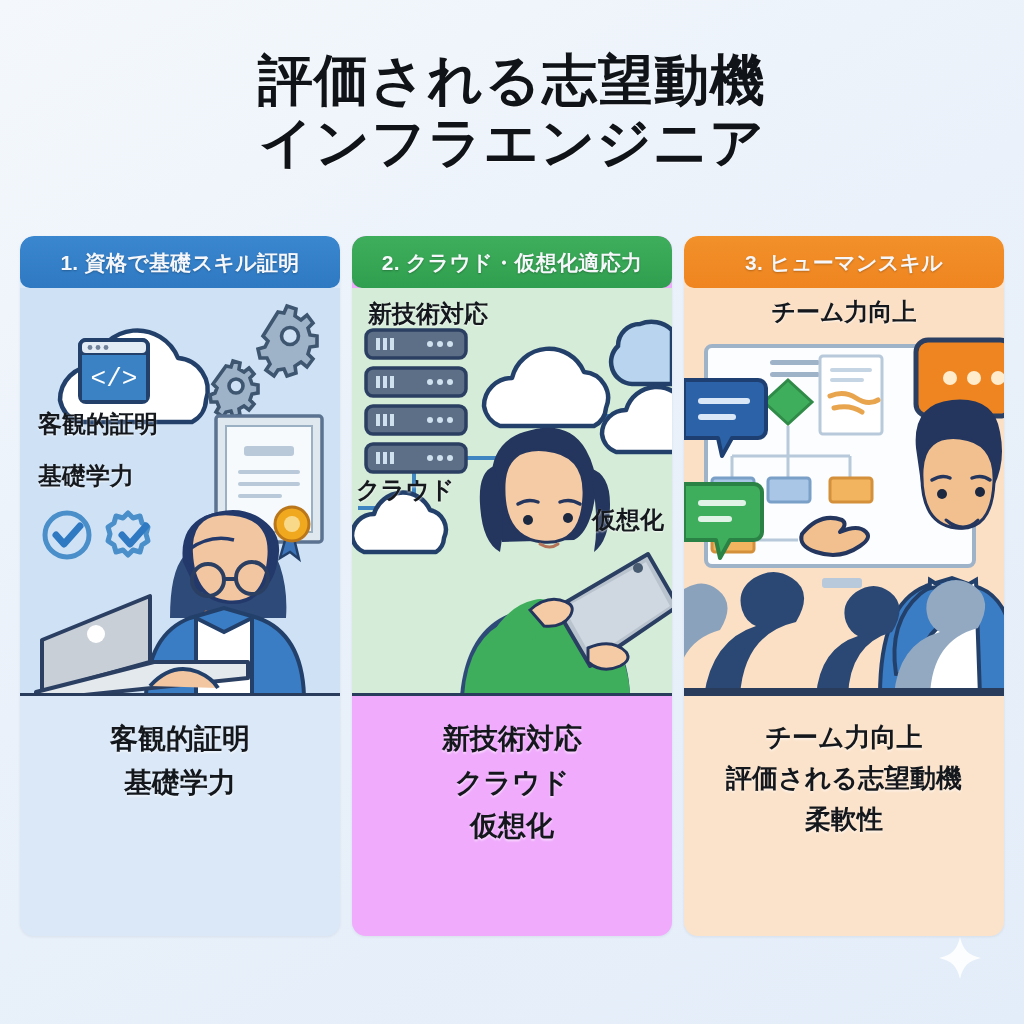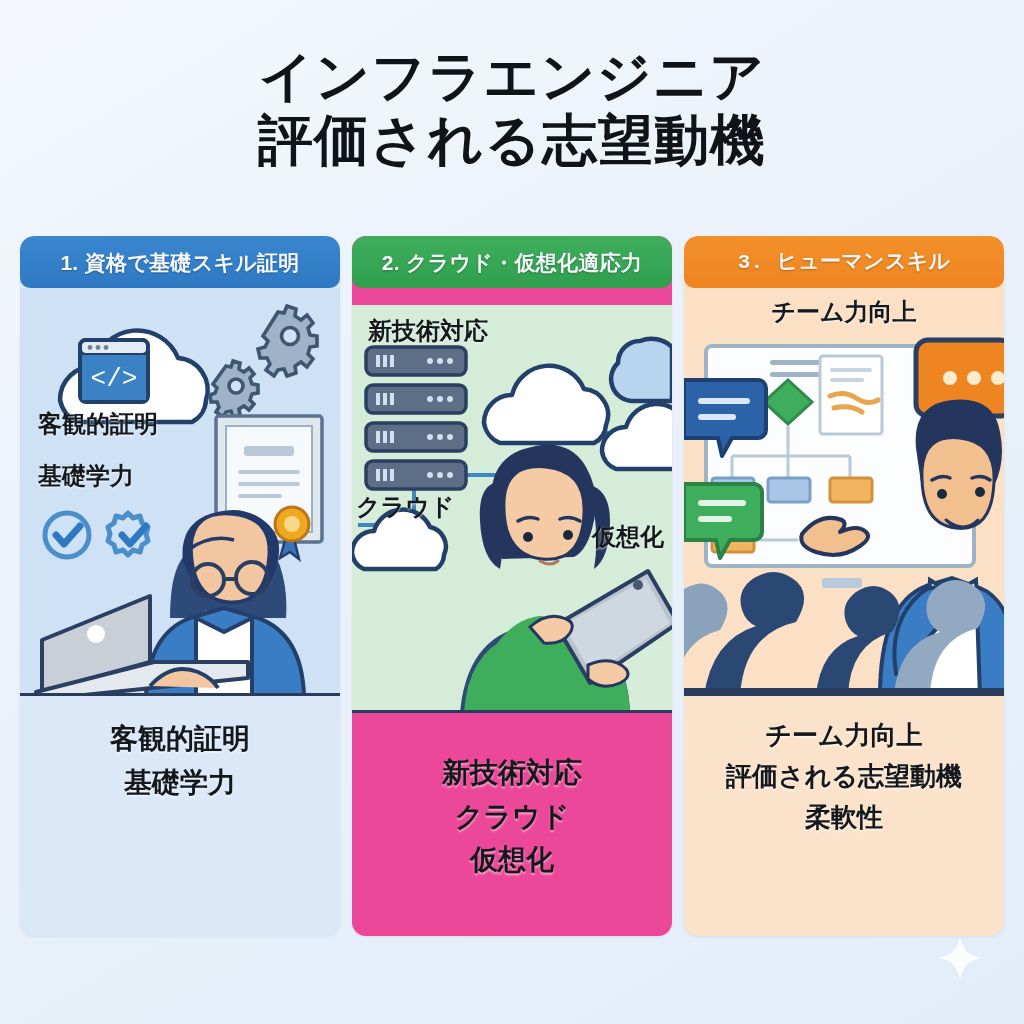--- a/index.html
+++ b/index.html
@@ -28,22 +28,22 @@
   .columns{
     position:absolute;top:236px;left:20px;right:20px;height:700px;
     display:flex;gap:12px;
   }
   .col{
     position:relative;flex:1;border-radius:14px;overflow:hidden;
     display:flex;flex-direction:column;
     box-shadow:0 1px 3px rgba(30,50,80,.08);
   }
   .col.c1{background:#dbe8f7;}
-  .col.c2{background:#ec4899;gap:17px;}
-  .col.c3{background:#fbe3cb;font-family:Liberation Mono, monospace;}
+  .col.c2{background:#f0abfc;}
+  .col.c3{background:#fbe3cb;}
 
   .col-header{
     position:relative;z-index:6;
     margin:0;padding:14px 8px 12px;
     text-align:center;border-radius:14px 14px 10px 10px;
     font-size:21px;font-weight:800;color:#f5f7fa;
     line-height:1.24;letter-spacing:.3px;
     text-shadow:0 1px 2px rgba(0,0,0,.25);
   }
   .c1 .col-header{background:linear-gradient(180deg,#3b87cf 0%,#2e79c2 100%);}
@@ -80,22 +80,22 @@
 
   .sparkle{position:absolute;right:42px;bottom:44px;width:44px;height:44px;opacity:.92;}
   svg{display:block;}
 </style>
 </head>
 <body>
 
 <div class="canvas">
 
   <div class="title-block">
+    <span class="title-line l2">評価される志望動機</span>
     <span class="title-line l1">インフラエンジニア</span>
-    <span class="title-line l2">評価される志望動機</span>
   </div>
 
   <div class="columns">
 
     <div class="col c1">
       <div class="col-header">
         <span class="hline">1. 資格で基礎スキル証明</span>
       </div>
 
       <div class="stage">

